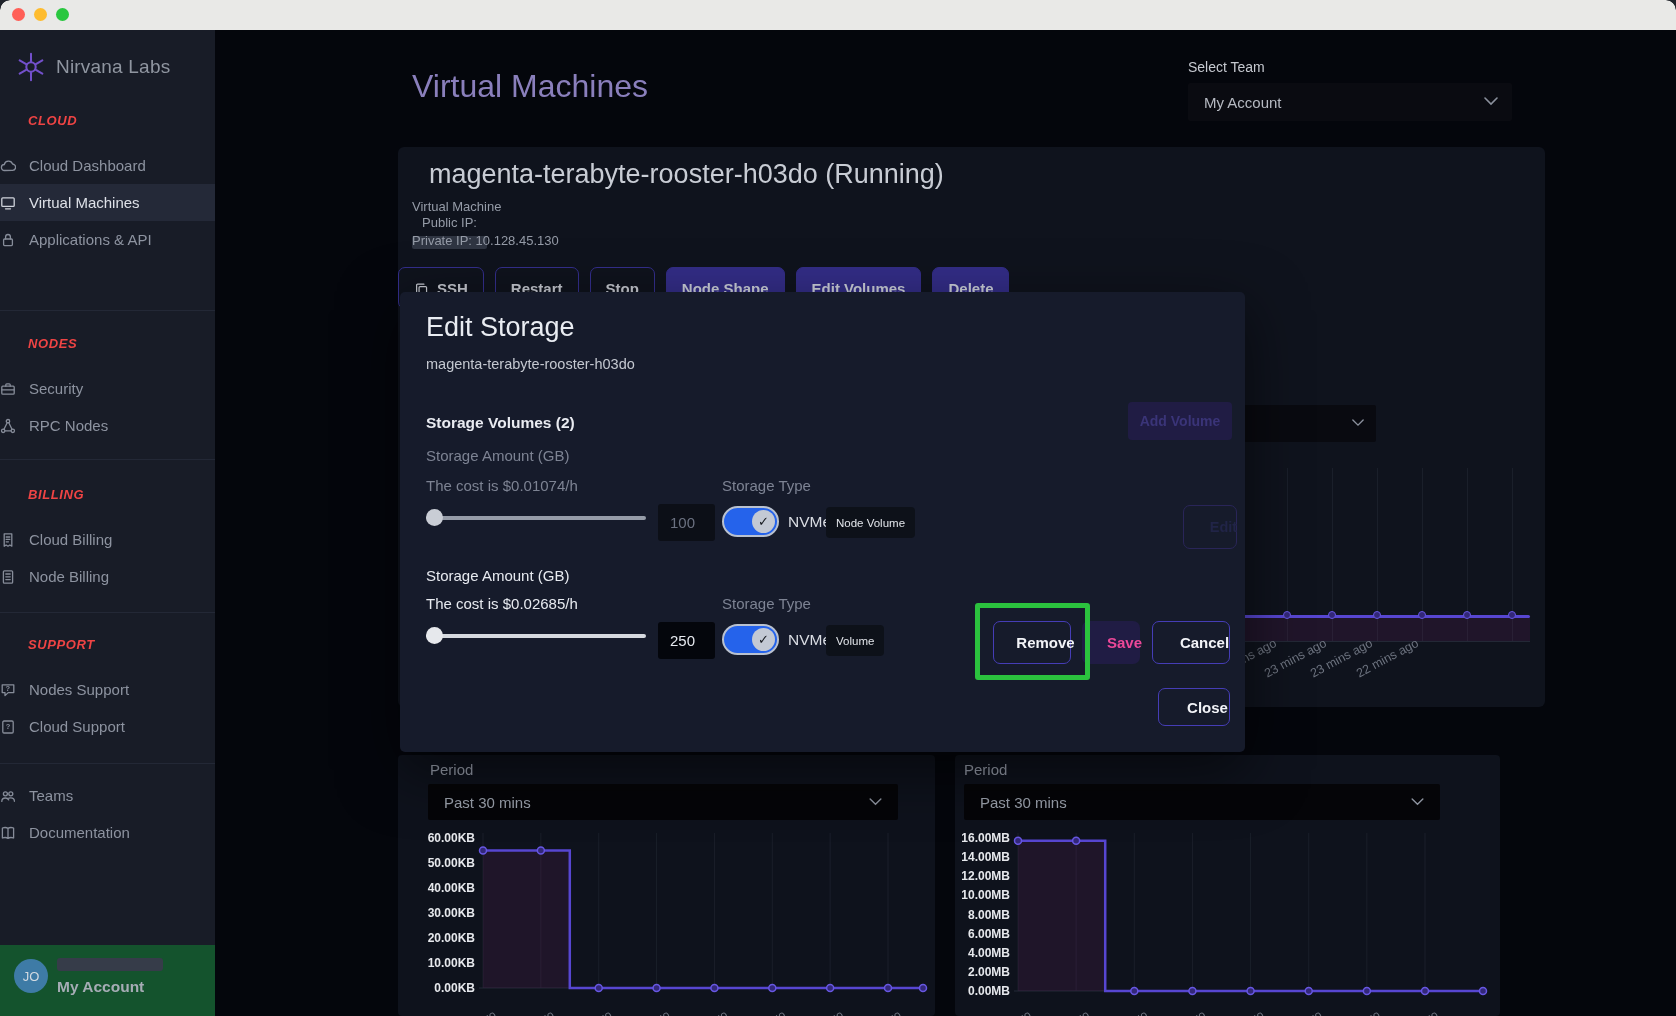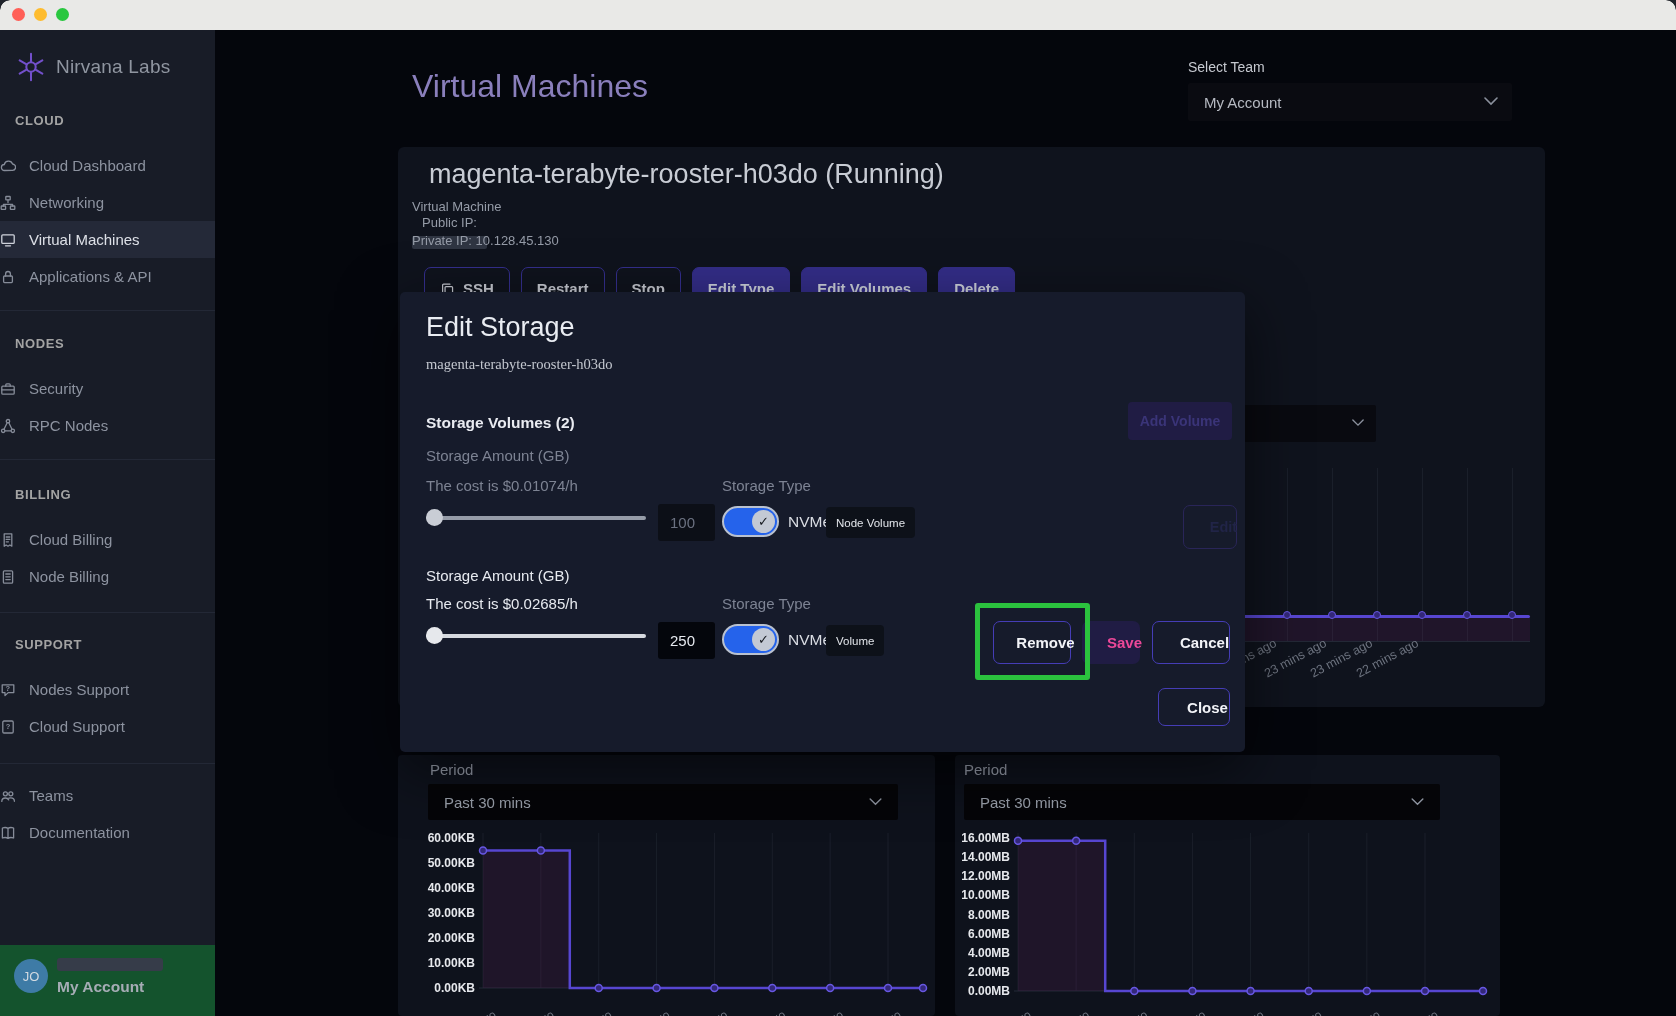--- a/index.html
+++ b/index.html
@@ -13,21 +13,21 @@
   .light.yellow{left:34px;background:#febc2e;}
   .light.green{left:56px;background:#29c73f;}
 
   
   .sidebar{position:absolute;left:0;top:30px;width:215px;height:986px;background:#181c27;z-index:10;}
   .brand{position:absolute;left:16px;top:22px;display:flex;align-items:center;gap:10px;}
   .brand-logo{color:#7350cb;display:inline-flex;}
   .brand-name{font-size:19px;color:#8f95a0;letter-spacing:.2px;}
   .nav-section{position:absolute;left:0;width:215px;}
   .s1{top:83px;} .s2{top:306px;} .s3{top:457px;} .s4{top:607px;} .s5{top:747px;}
-  .nav-heading{padding-left:15px;font-size:13px;font-weight:bold;color:#a3a3a3;letter-spacing:.6px;height:22px;margin-bottom:12px;}
+  .nav-heading{padding-left:28px;font-size:13px;font-weight:bold;color:#ef4444;letter-spacing:.6px;height:22px;margin-bottom:12px;font-style:italic;}
   .nav-heading:empty{display:none;}
   .nav-item{height:37px;display:flex;align-items:center;gap:13px;color:#8d93a0;font-size:15px;cursor:pointer;}
   .nav-item.active{background:#242938;color:#dde0e7;}
   .nav-ico{display:inline-flex;width:16px;height:16px;color:#868c99;}
   .nav-item.active .nav-ico{color:#cfd3db;}
   .divider{position:absolute;left:0;width:215px;height:1px;background:#232836;}
   .d1{top:280px;}.d2{top:429px;}.d3{top:582px;}.d4{top:733px;}
   .user-block{position:absolute;left:0;top:915px;width:215px;height:71px;background:#14532d;}
   .avatar{position:absolute;left:14px;top:14px;width:34px;height:34px;border-radius:50%;background:#3e7ba6;color:#d3dae1;font-size:13px;display:flex;align-items:center;justify-content:center;}
   .user-redact{position:absolute;left:57px;top:13px;width:106px;height:13px;border-radius:3px;background:#363c49;}
@@ -40,21 +40,21 @@
   .team-select{position:absolute;left:1188px;top:83px;width:324px;height:38px;background:#0a0b11;border-radius:2px;z-index:2;display:flex;align-items:center;padding:0 16px;color:#b6bac2;font-size:15px;}
   .team-select .chev{position:absolute;right:14px;top:14px;}
 
   
   .card{position:absolute;left:398px;top:147px;width:1147px;height:560px;background:#0f131d;border-radius:6px;z-index:1;overflow:hidden;}
   .vm-title{position:absolute;left:31px;top:12px;font-size:27px;color:#c8ccd4;}
   .vm-sub{position:absolute;left:14px;top:52px;font-size:13px;color:#959ba7;}
   .vm-ip{position:absolute;left:14px;font-size:13px;color:#959ba7;display:flex;align-items:center;gap:6px;}
   .vm-pub{top:68px;flex-direction:column;} .vm-priv{top:86px;}
   .redact-bar{display:inline-block;width:75px;height:13px;background:#2f3542;border-radius:2px;}
-  .vm-actions{position:absolute;left:26px;top:120px;display:flex;gap:11px;}
+  .vm-actions{position:absolute;left:0;top:120px;display:flex;gap:11px;}
   .vm-btn{height:42px;padding:0 15px;border-radius:7px;font-size:15px;font-weight:bold;display:flex;align-items:center;gap:8px;cursor:pointer;}
   .vm-btn.outline{border:1.5px solid #332e8c;color:#c6c9d1;background:transparent;}
   .vm-btn.filled{background:#332d87;color:#ccd0da;border:1.5px solid #332d87;}
   .btn-ico{display:inline-flex;width:15px;height:15px;}
   .btn-ico:empty{display:none;}
 
   
   .bg-select{position:absolute;left:752px;top:258px;width:226px;height:37px;background:#090a10;border-radius:2px;}
   .bg-select .chev{position:absolute;right:12px;top:14px;}
   .bg-grid{position:absolute;top:321px;width:1px;height:173px;background:#1a1f2a;}
@@ -66,21 +66,21 @@
   .bg-dot:nth-of-type(1){left:885px;}.bg-dot:nth-of-type(2){left:930px;}.bg-dot:nth-of-type(3){left:975px;}
   .bg-dot:nth-of-type(4){left:1020px;}.bg-dot:nth-of-type(5){left:1065px;}.bg-dot:nth-of-type(6){left:1110px;}
   .bg-base{position:absolute;left:752px;top:494px;width:380px;height:1px;background:#232836;}
   .bg-time{position:absolute;top:521px;color:#6e7480;font-size:12.5px;transform:rotate(-28deg);transform-origin:left top;white-space:nowrap;}
   .bg-time:nth-of-type(1){left:814px;}.bg-time:nth-of-type(2){left:864px;}
   .bg-time:nth-of-type(3){left:910px;}.bg-time:nth-of-type(4){left:956px;}
 
   
   .modal{position:absolute;left:400px;top:292px;width:845px;height:460px;background:#161b2b;border-radius:5px;z-index:30;box-shadow:0 18px 60px rgba(0,0,0,.55);}
   .m-title{position:absolute;left:26px;top:20px;font-size:27px;color:#e9ecf2;}
-  .m-sub{position:absolute;left:26px;top:64px;font-size:14.5px;color:#c4c8d0;font-family:Liberation Serif, serif;}
+  .m-sub{position:absolute;left:26px;top:64px;font-size:14.5px;color:#c4c8d0;}
   .m-volhdr{position:absolute;left:26px;top:122px;font-size:15.5px;font-weight:bold;color:#e9ebf1;}
   .m-addvol{position:absolute;left:728px;top:110px;width:104px;height:38px;background:#201c44;border-radius:4px;color:#3a3478;font-size:14px;font-weight:bold;display:flex;align-items:center;justify-content:center;cursor:pointer;}
   .m-lab{position:absolute;font-size:15px;color:#7d8393;}
   .m-lab.bright{color:#e7eaf0;}
   .slider{position:absolute;width:220px;height:17px;}
   .slider .track{position:absolute;left:0;top:7px;width:220px;height:4px;border-radius:2px;background:#969ca8;}
   .slider .thumb{position:absolute;left:0;top:0;width:17px;height:17px;border-radius:50%;background:#c9cdd5;}
   .slider.bright .track{background:#d6d9df;}
   .slider.bright .thumb{background:#e6e8ec;}
   .vol-input{position:absolute;width:57px;height:37px;border:none;border-radius:3px;padding:0 0 0 12px;font-size:15px;outline:none;}
@@ -144,31 +144,20 @@
       <div>
         <div class="nav-item">
           <span class="nav-ico">
               <svg viewBox="0 0 16 16" width="16" height="16" fill="none" stroke="currentColor" stroke-width="1.3" stroke-linecap="round" stroke-linejoin="round">
                 <path d="M4.5 12.5a3 3 0 0 1-.2-6A4.3 4.3 0 0 1 12.6 6a3.2 3.2 0 0 1-.4 6.4z"></path>
               </svg>
             </span>
           <span class="nav-label">Cloud Dashboard</span>
         </div>
 
-        <div class="nav-item">
-          <span class="nav-ico">
-              <svg viewBox="0 0 16 16" width="16" height="16" fill="none" stroke="currentColor" stroke-width="1.3" stroke-linecap="round" stroke-linejoin="round">
-                <rect x="5.8" y="1.5" width="4.4" height="3.4" rx=".5"></rect>
-                <rect x="1.2" y="11" width="4.4" height="3.4" rx=".5"></rect>
-                <rect x="10.4" y="11" width="4.4" height="3.4" rx=".5"></rect>
-                <path d="M8 4.9v2.6M3.4 11V9.4h9.2V11"></path>
-              </svg>
-            </span>
-          <span class="nav-label">Networking</span>
-        </div>
 
         <div class="nav-item active">
           <span class="nav-ico">
               <svg viewBox="0 0 16 16" width="16" height="16" fill="none" stroke="currentColor" stroke-width="1.3" stroke-linecap="round" stroke-linejoin="round">
                 <rect x="1.8" y="2.8" width="12.4" height="8.6" rx="1"></rect>
                 <path d="M5.5 13.8h5"></path>
               </svg>
             </span>
           <span class="nav-label">Virtual Machines</span>
         </div>
@@ -333,21 +322,21 @@
         <span>Restart</span>
       </div>
 
       <div class="vm-btn outline">
 
         <span>Stop</span>
       </div>
 
       <div class="vm-btn filled">
 
-        <span>Edit Type</span>
+        <span>Node Shape</span>
       </div>
 
       <div class="vm-btn filled">
 
         <span>Edit Volumes</span>
       </div>
 
       <div class="vm-btn filled">
 
         <span>Delete</span>

